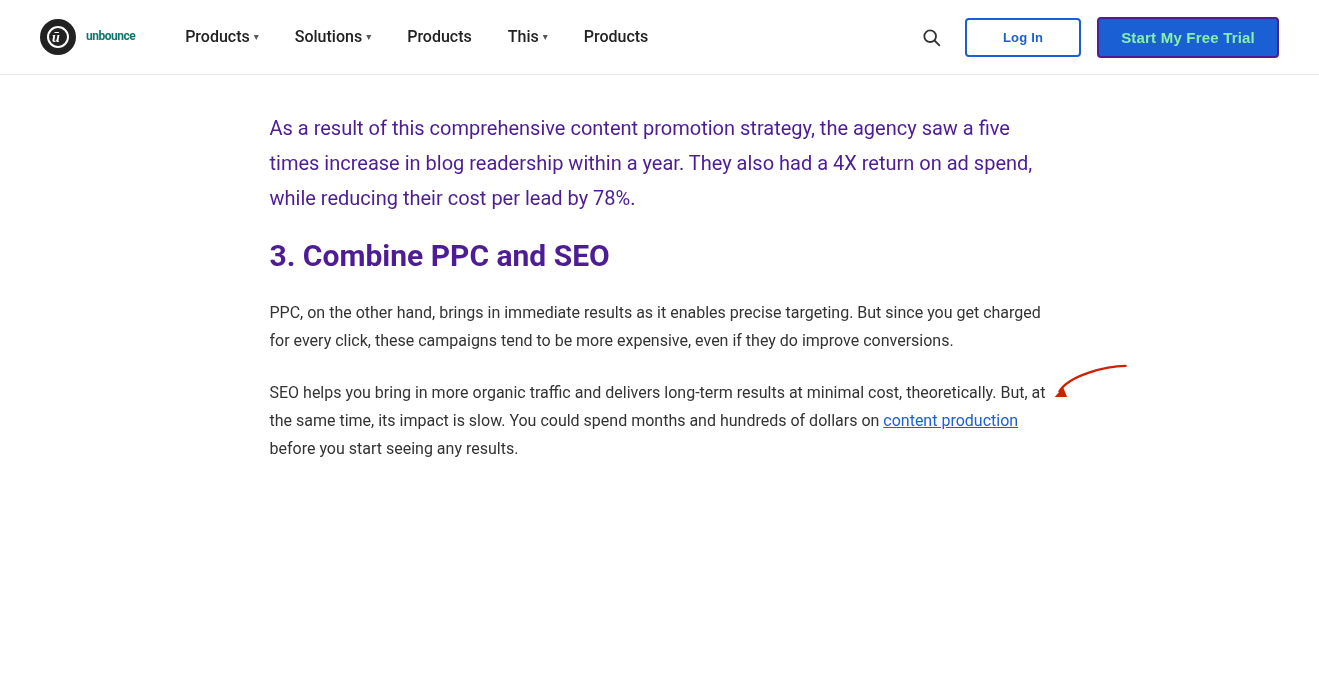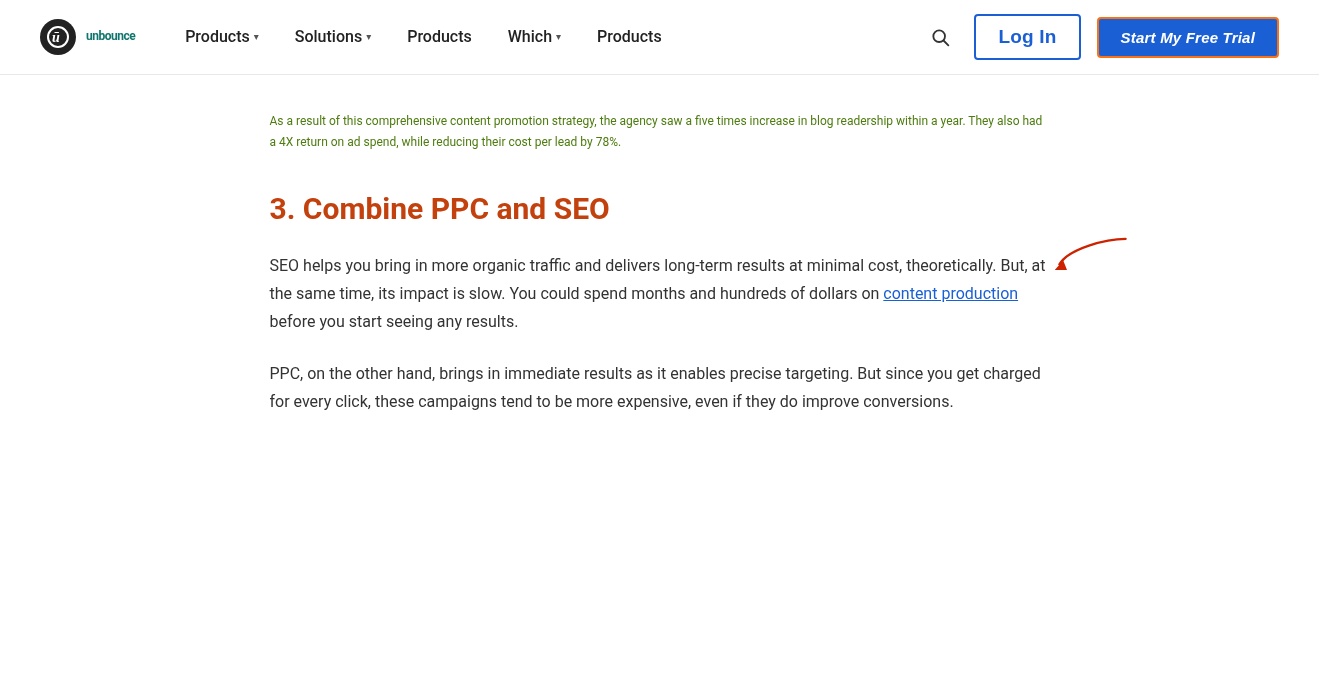--- a/index.html
+++ b/index.html
@@ -105,63 +105,62 @@
       justify-content: center;
       color: #333;
     }
 
     .search-icon-btn svg {
       width: 20px;
       height: 20px;
     }
 
     .btn-login {
-      padding: 10px 22px;
-      font-size: 19px;
+      padding: 10px 36px;
+      font-size: 13px;
       font-weight: 600;
       color: #1a5fd4;
       border: 2px solid #1a5fd4;
       background: #fff;
       border-radius: 4px;
       cursor: pointer;
       letter-spacing: 0.2px;
     }
 
     .btn-trial {
       padding: 10px 22px;
       font-size: 15px;
       font-weight: 600;
-      color: #ffffff;
-      border: 2px solid #f97316;
+      color: #86efac;
+      border: 2px solid #4c1d95;
       background: #1a5fd4;
       border-radius: 4px;
       cursor: pointer;
       white-space: nowrap;
       letter-spacing: 0.2px;
-      font-style: italic;
     }
 
     
     .page-content {
       max-width: 900px;
       margin: 0 auto;
       padding: 36px 60px 60px 60px;
     }
 
     .intro-paragraph {
-      font-size: 12px;
+      font-size: 20px;
       line-height: 1.75;
-      color: #4d7c0f;
-      margin-bottom: 36px;
+      color: #4c1d95;
+      margin-bottom: 20px;
     }
 
     .section-heading {
       font-size: 30px;
       font-weight: 700;
-      color: #c2410c;
+      color: #4c1d95;
       margin-bottom: 24px;
       line-height: 1.3;
     }
 
     .body-paragraph {
       font-size: 16px;
       line-height: 1.75;
       color: #333;
       margin-bottom: 24px;
       position: relative;
@@ -207,21 +206,21 @@
         <span class="nav-chevron">▾</span>
       </a>
       <a class="nav-item" href="#">
         <span>Solutions</span>
         <span class="nav-chevron">▾</span>
       </a>
       <a class="nav-item" href="#">
         <span>Products</span>
       </a>
       <a class="nav-item" href="#">
-        <span>Which</span>
+        <span>This</span>
         <span class="nav-chevron">▾</span>
       </a>
       <a class="nav-item" href="#">
         <span>Products</span>
       </a>
     </nav>
   </div>
 
   <div class="navbar-right">
     <button class="search-icon-btn" aria-label="Search">
@@ -235,25 +234,25 @@
   </div>
 </nav>
 
 <main class="page-content">
 
   <p class="intro-paragraph">As a result of this comprehensive content promotion strategy, the agency saw a five times increase in blog readership within a year. They also had a 4X return on ad spend, while reducing their cost per lead by 78%.</p>
 
   <h2 class="section-heading">3. Combine PPC and SEO</h2>
 
 
+  <p class="body-paragraph">PPC, on the other hand, brings in immediate results as it enables precise targeting. But since you get charged for every click, these campaigns tend to be more expensive, even if they do improve conversions.</p>
+
   <p class="body-paragraph paragraph-with-arrow">
     <span>SEO helps you bring in more organic traffic and delivers long-term results at minimal cost, theoretically. But, at the same time, its impact is slow. You could spend months and hundreds of dollars on </span><a class="link-text" href="#">content production</a><span> before you start seeing any results.</span>
     
     <svg class="red-arrow" viewBox="0 0 90 40" xmlns="http://www.w3.org/2000/svg" style="position:absolute; right:-85px; top:-18px; width:85px; height:38px;">
       <path d="M 80 5 C 60 5, 20 15, 10 32" stroke="#cc2200" stroke-width="2.5" fill="none" stroke-linecap="round"></path>
       <polygon points="5,38 14,28 18,38" fill="#cc2200"></polygon>
     </svg>
   </p>
 
-  <p class="body-paragraph">PPC, on the other hand, brings in immediate results as it enables precise targeting. But since you get charged for every click, these campaigns tend to be more expensive, even if they do improve conversions.</p>
-
 
 </main>
 
 </body></html>

